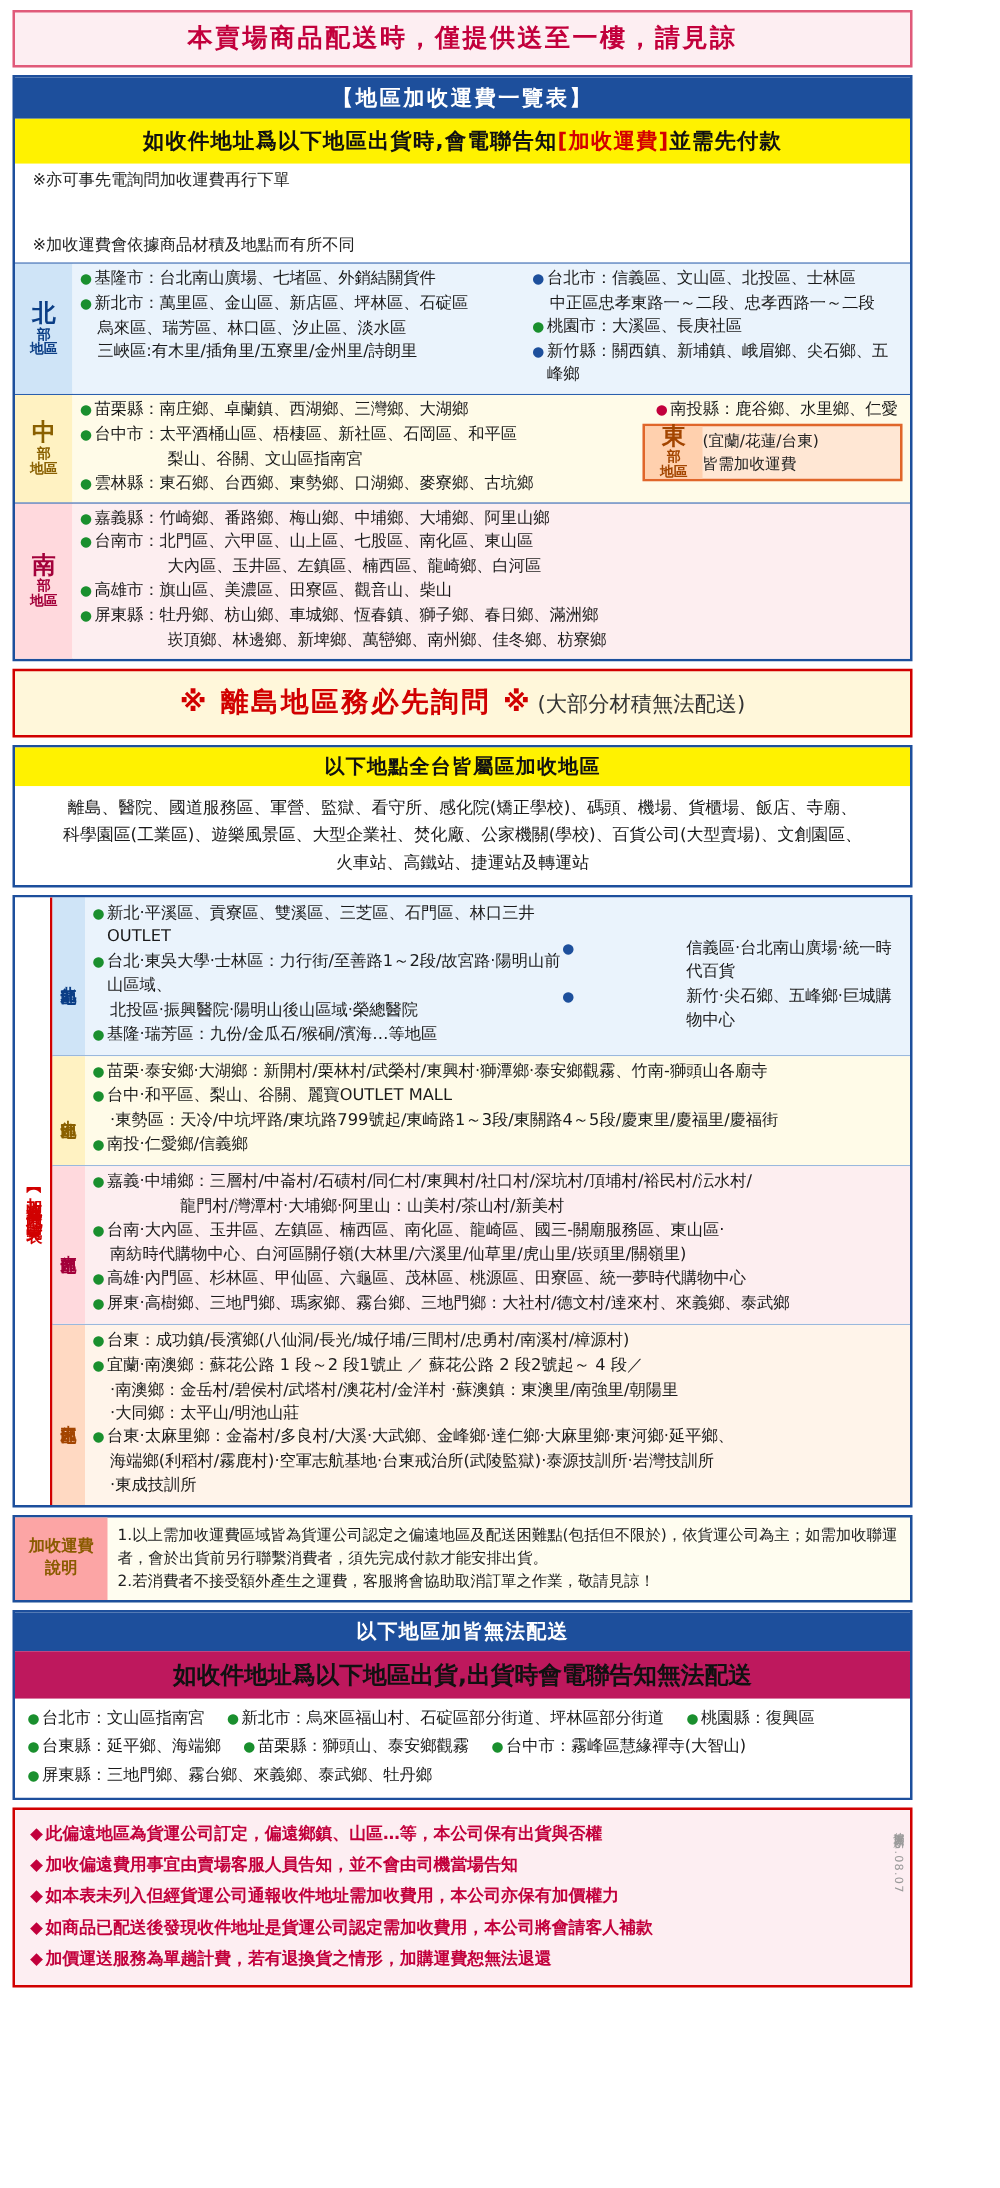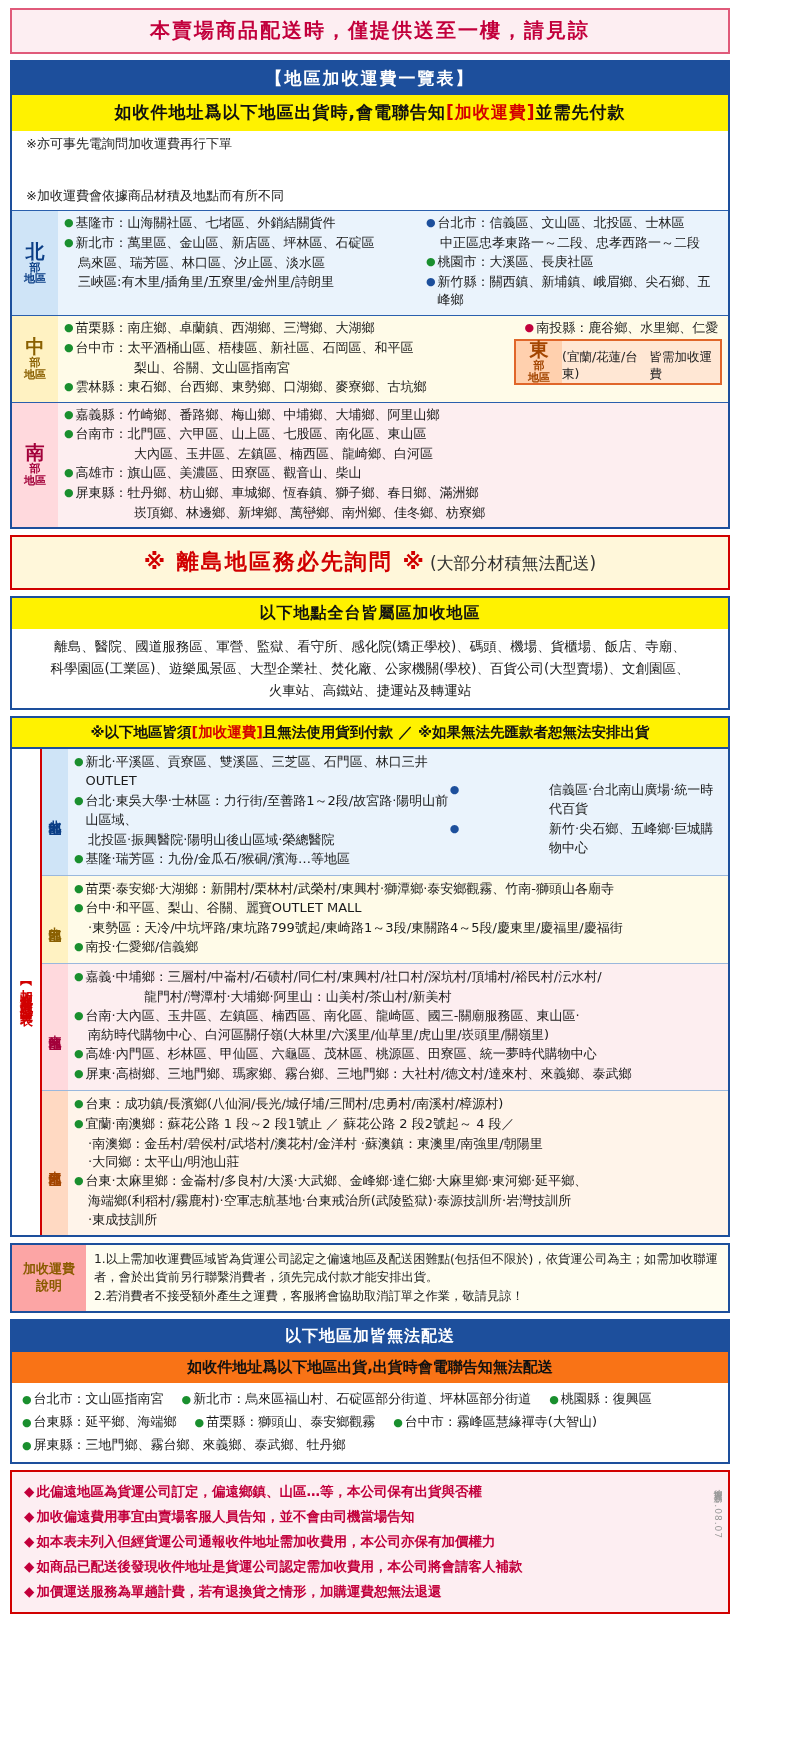--- a/index.html
+++ b/index.html
@@ -113,21 +113,21 @@
     background: #ffe7d4;
     width: 208px;
     height: 46px;
   }
   .east-box .tagcell {
     width: 46px; flex: 0 0 46px;
     display: flex; flex-direction: column; align-items: center; justify-content: center;
     background: #ffd0ae; color: #a34500; font-weight: bold; line-height: 1.05;
   }
   .east-box .txt {
-    flex: 1; display: flex; flex-direction: row; align-items: flex-end; justify-content: center;
+    flex: 1; display: flex; flex-direction: column; align-items: flex-start; justify-content: center;
     font-size: 12.5px; color: #222; line-height: 1.4;
   }
 
   
   .island {
     border: 2px solid #d10000;
     background: #fff7da;
     text-align: center;
     padding: 10px 0 11px 0;
     margin-bottom: 6px;
@@ -201,21 +201,21 @@
   .expl .ttl {
     width: 74px; flex: 0 0 74px; background: #fca5a5; color: #8a5b00;
     display: flex; flex-direction: column; align-items: center; justify-content: center;
     font-weight: bold; font-size: 13px; line-height: 1.3;
   }
   .expl .txt { flex: 1; padding: 5px 8px 6px 8px; font-size: 12.3px; line-height: 1.5; color: #222; }
 
   
   .blk3 { border: 2px solid #1d4f9c; margin-bottom: 6px; }
   .blk3 .h1 { background: #1d4f9c; color: #fff; text-align: center; font-weight: bold; font-size: 16px; padding: 5px 0; letter-spacing: 1px; }
-  .blk3 .h2 { background: #f97316; text-align: center; font-weight: bold; font-size: 15px; padding: 6px 0; color: #111; }
+  .blk3 .h2 { background: #be185d; text-align: center; font-weight: bold; font-size: 19px; padding: 6px 0; color: #111; }
   .blk3 .body { background: #fff; padding: 5px 10px 6px 10px; }
   .blk3 .row { display: flex; flex-wrap: wrap; line-height: 1.75; font-size: 13px; }
   .blk3 .cell { margin-right: 18px; white-space: nowrap; }
 
   
   .bottom {
     border: 2px solid #d10000;
     background: #fdeef2;
     padding: 7px 10px 8px 12px;
     position: relative;
@@ -251,21 +251,21 @@
       <div class="region-tag tag-north">
         <span class="big">北</span>
         <span class="small">部</span>
         <span class="small">地區</span>
       </div>
       <div class="region-body blue">
         <div class="two-col">
           <div class="col-l">
             <div class="li">
                 <span class="dot g">●</span>
-                <span>基隆市：山海關社區、七堵區、外銷結關貨件</span>
+                <span>基隆市：台北南山廣場、七堵區、外銷結關貨件</span>
               </div>
             <div class="li">
                 <span class="dot g">●</span>
                 <span>新北市：萬里區、金山區、新店區、坪林區、石碇區</span>
               </div>
             <div class="cont2">烏來區、瑞芳區、林口區、汐止區、淡水區</div>
             <div class="cont2">三峽區:有木里/插角里/五寮里/金州里/詩朗里</div>
           </div>
           <div class="col-r">
             <div class="li">
@@ -366,23 +366,20 @@
 
   <div class="blk2">
     <div class="hdr">以下地點全台皆屬區加收地區</div>
     <div class="body">
       <p>離島、醫院、國道服務區、軍營、監獄、看守所、感化院(矯正學校)、碼頭、機場、貨櫃場、飯店、寺廟、</p>
       <p>科學園區(工業區)、遊樂風景區、大型企業社、焚化廠、公家機關(學校)、百貨公司(大型賣場)、文創園區、</p>
       <p>火車站、高鐵站、捷運站及轉運站</p>
     </div>
   </div>
 
-  <div class="yellowline">
-    <span>※以下地區皆須</span><span class="red">[加收運費]</span><span>且無法使用貨到付款 ／ ※如果無法先匯款者恕無法安排出貨</span>
-  </div>
 
   <div class="bigwrap">
     <div class="vlabel">【加收運費地區一覽表】</div>
     <div class="biglist">
 
       <div class="grow">
         <div class="gtag gt-n">北部地區</div>
         <div class="gbody n">
           <div class="gtwo">
             <div class="a">

